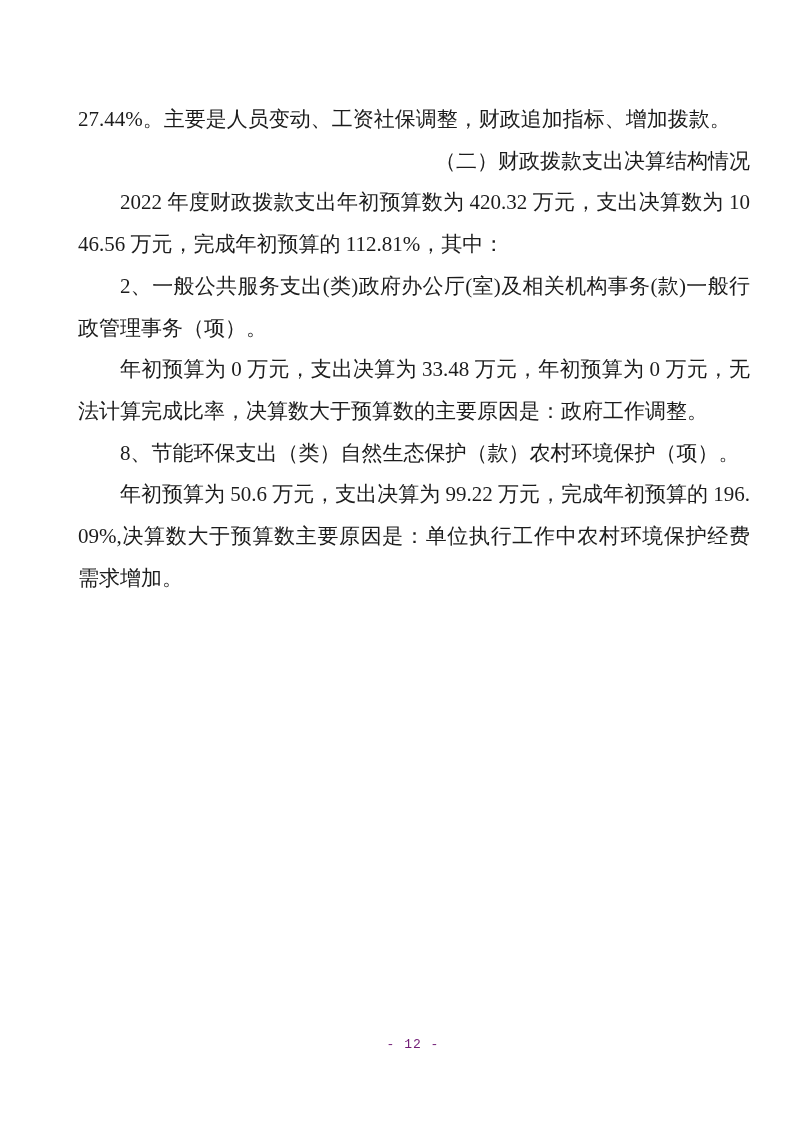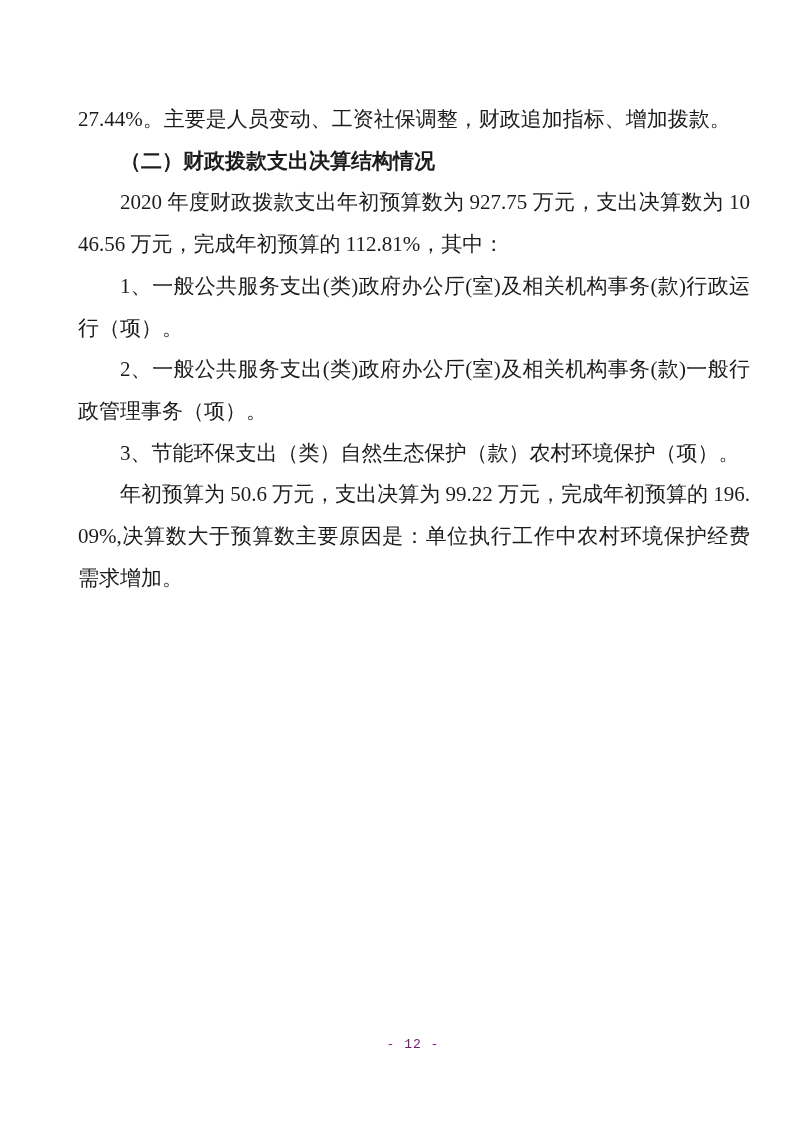--- a/index.html
+++ b/index.html
@@ -28,23 +28,23 @@
     font-size: 21px;
     line-height: 41.7px;
     text-align: justify;
     text-justify: inter-character;
     word-break: break-all;
   }
   .indent {
     text-indent: 2em;
   }
   .heading {
-    font-weight: 700;
+    font-weight: 400;
     text-indent: 2em;
-    text-align: left;
+    text-align: right;
   }
   .footer {
     position: absolute;
     top: 1037px;
     left: 0;
     right: 0;
     text-align: center;
     font-size: 13px;
     letter-spacing: 1px;
     color: #701a75;
@@ -56,28 +56,28 @@
 
 <div class="page">
   <div class="content">
 
     <p class="block">27.44%。主要是人员变动、工资社保调整，财政追加指标、增加拨款。</p>
 
     <p class="block heading">（二）财政拨款支出决算结构情况</p>
 
 
 
-    <p class="block indent">2020 年度财政拨款支出年初预算数为 927.75 万元，支出决算数为 1046.56 万元，完成年初预算的 112.81%，其中：</p>
+    <p class="block indent">2022 年度财政拨款支出年初预算数为 420.32 万元，支出决算数为 1046.56 万元，完成年初预算的 112.81%，其中：</p>
 
-    <p class="block indent">1、一般公共服务支出(类)政府办公厅(室)及相关机构事务(款)行政运行（项）。</p>
 
 
     <p class="block indent">2、一般公共服务支出(类)政府办公厅(室)及相关机构事务(款)一般行政管理事务（项）。</p>
 
+    <p class="block indent">年初预算为 0 万元，支出决算为 33.48 万元，年初预算为 0 万元，无法计算完成比率，决算数大于预算数的主要原因是：政府工作调整。</p>
 
-    <p class="block indent">3、节能环保支出（类）自然生态保护（款）农村环境保护（项）。</p>
+    <p class="block indent">8、节能环保支出（类）自然生态保护（款）农村环境保护（项）。</p>
 
     <p class="block indent">年初预算为 50.6 万元，支出决算为 99.22 万元，完成年初预算的 196.09%,决算数大于预算数主要原因是：单位执行工作中农村环境保护经费需求增加。</p>
 
   </div>
 
   <div class="footer">- 12 -</div>
 </div>
 
 </body></html>

